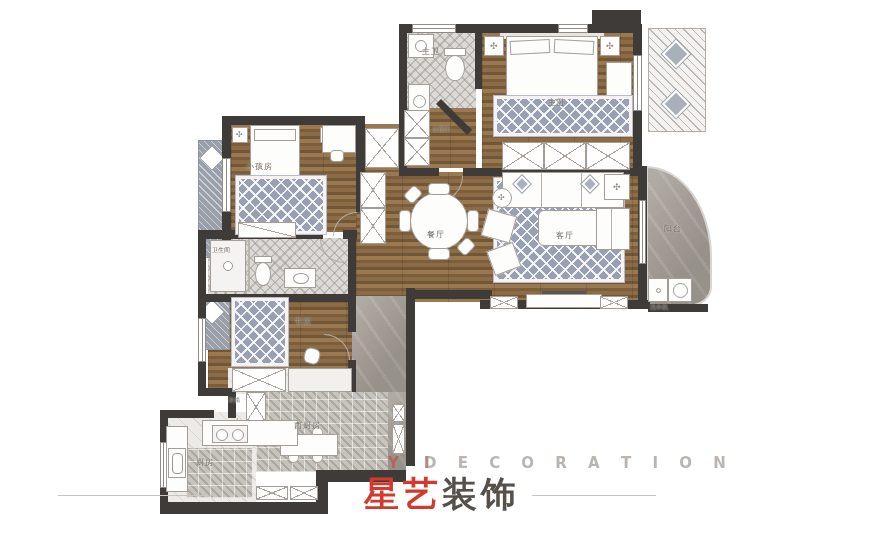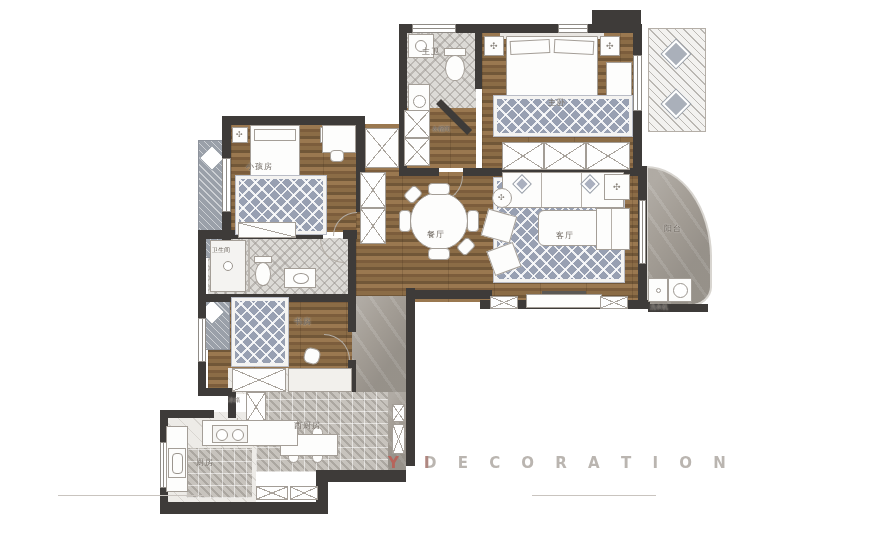--- a/index.html
+++ b/index.html
@@ -257,14 +257,17 @@
   <div class="lbl" style="left:196px;top:459px;">厨房</div>
   <div class="lbl" style="left:294px;top:422px;">西厨房</div>
   <div class="lbl lbl-s" style="left:228px;top:397px;">冰箱</div>
   <div class="lbl lbl-s" style="left:650px;top:304px;">洗衣机</div>
 
   <span class="wm wm-red" style="left:388px;letter-spacing:10px;">Y I</span>
   <span class="wm wm-gray" style="left:424px;">D E C O R A T I O N</span>
 
   <div class="rule" style="left:58px;top:495px;width:150px;"></div>
   <div class="rule" style="left:532px;top:495px;width:124px;"></div>
+  <div class="logo">
+    <span class="logo-red">星艺</span><span class="logo-dark">装饰</span>
+  </div>
 
 </div>
 
 </body></html>

